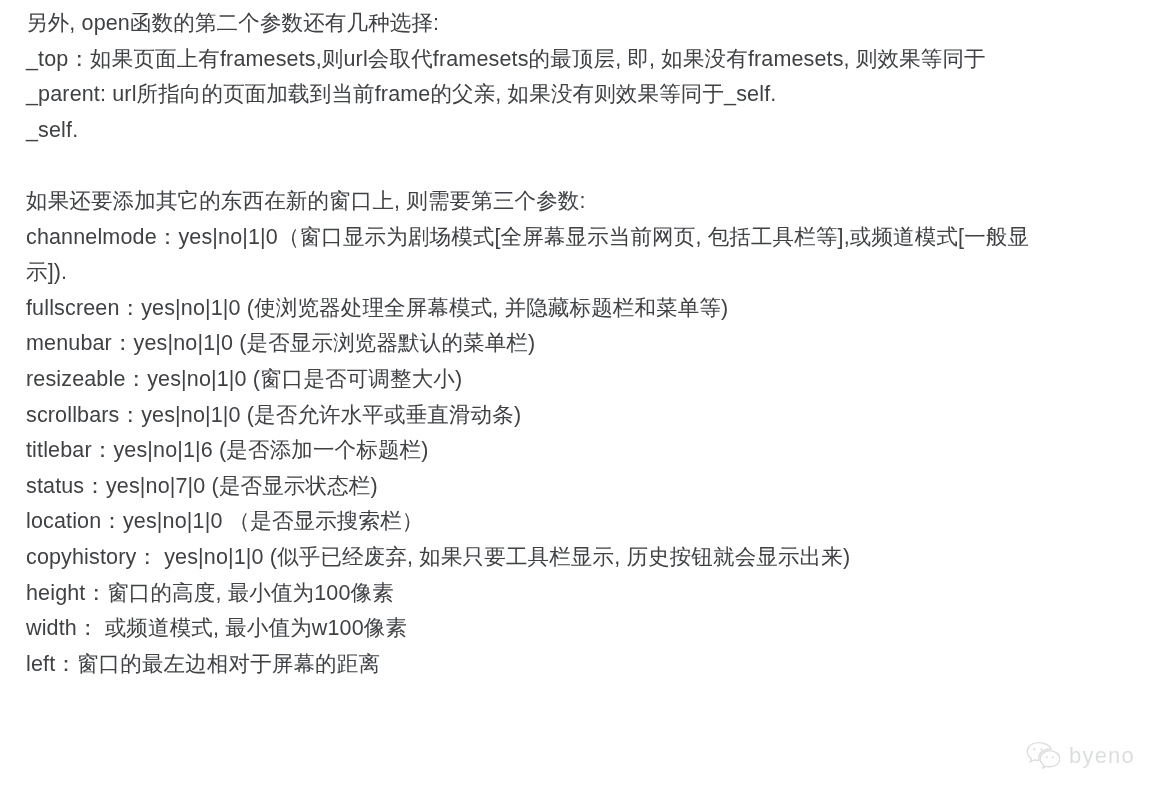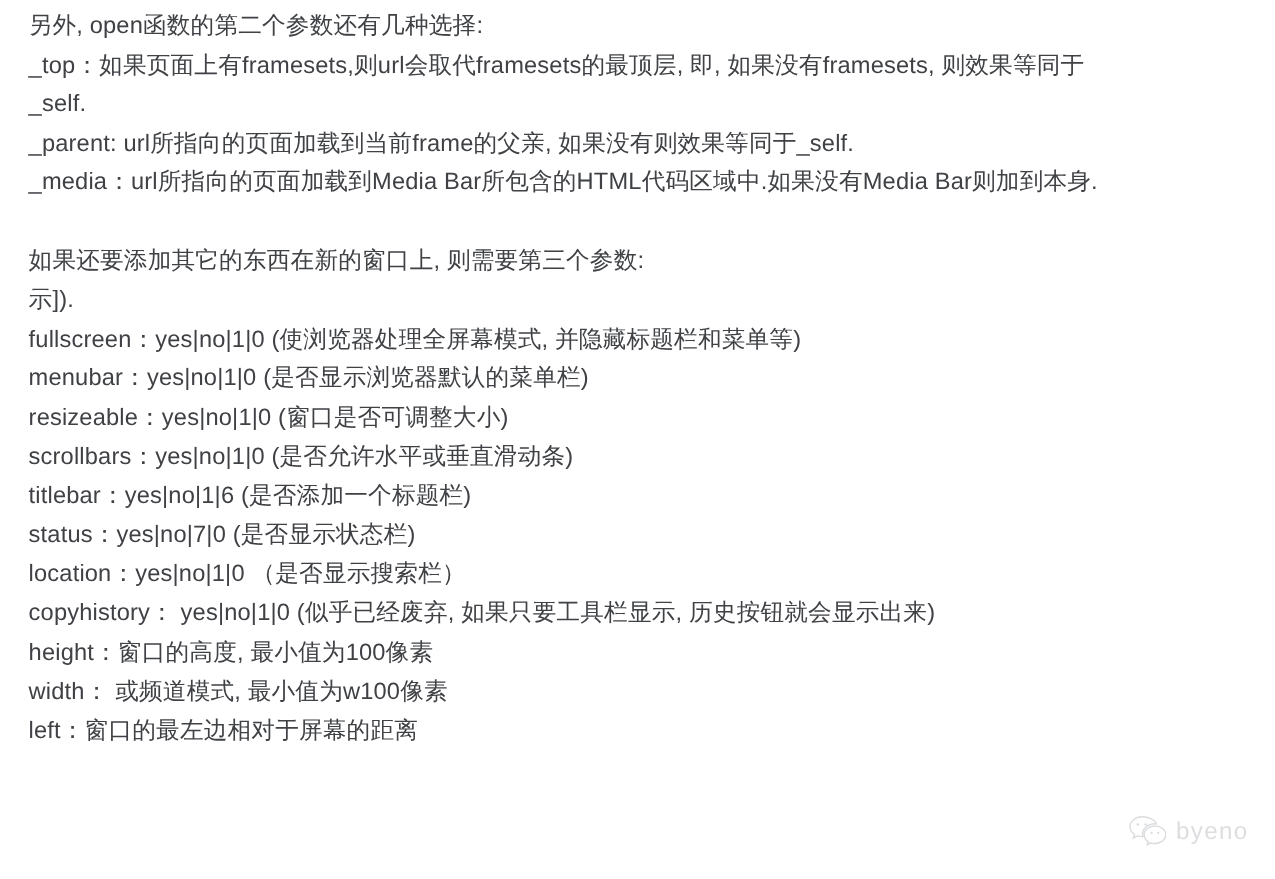--- a/index.html
+++ b/index.html
@@ -72,29 +72,29 @@
   }
 </style>
 </head>
 <body>
 
 <div id="article">
 
   <div class="para">
     <div class="line">另外, open函数的第二个参数还有几种选择:</div>
     <div class="line">_top：如果页面上有framesets,则url会取代framesets的最顶层, 即, 如果没有framesets, 则效果等同于</div>
+    <div class="line">_parent: url所指向的页面加载到当前frame的父亲, 如果没有则效果等同于_self.</div>
     <div class="line cont">_self.</div>
-    <div class="line">_parent: url所指向的页面加载到当前frame的父亲, 如果没有则效果等同于_self.</div>
-    <div class="line">_media：url所指向的页面加载到Media Bar所包含的HTML代码区域中.如果没有Media Bar则加到本身.</div>
   </div>
 
   <div class="spacer"></div>
 
   <div class="para">
     <div class="line">如果还要添加其它的东西在新的窗口上, 则需要第三个参数:</div>
+    <div class="line">channelmode：yes|no|1|0（窗口显示为剧场模式[全屏幕显示当前网页, 包括工具栏等],或频道模式[一般显</div>
     <div class="line cont">示]).</div>
     <div class="line">fullscreen：yes|no|1|0 (使浏览器处理全屏幕模式, 并隐藏标题栏和菜单等)</div>
     <div class="line">menubar：yes|no|1|0 (是否显示浏览器默认的菜单栏)</div>
     <div class="line">resizeable：yes|no|1|0 (窗口是否可调整大小)</div>
     <div class="line">scrollbars：yes|no|1|0 (是否允许水平或垂直滑动条)</div>
     <div class="line">titlebar：yes|no|1|6 (是否添加一个标题栏)</div>
     <div class="line">status：yes|no|7|0 (是否显示状态栏)</div>
     <div class="line">location：yes|no|1|0 （是否显示搜索栏）</div>
     <div class="line">copyhistory： yes|no|1|0 (似乎已经废弃, 如果只要工具栏显示, 历史按钮就会显示出来)</div>
     <div class="line">height：窗口的高度, 最小值为100像素</div>

